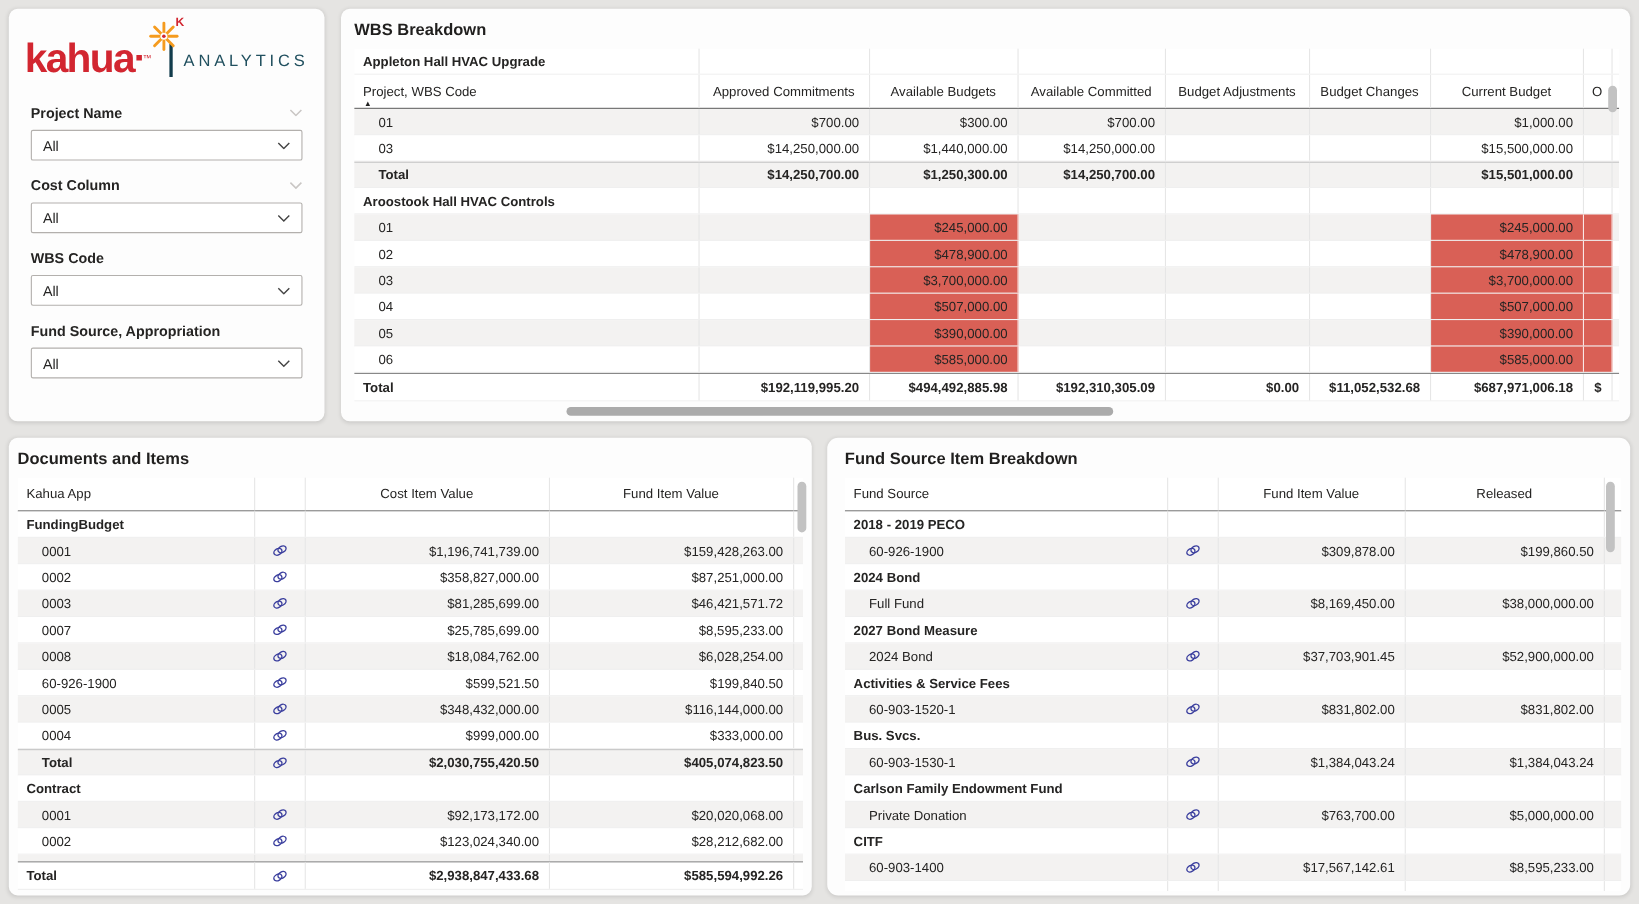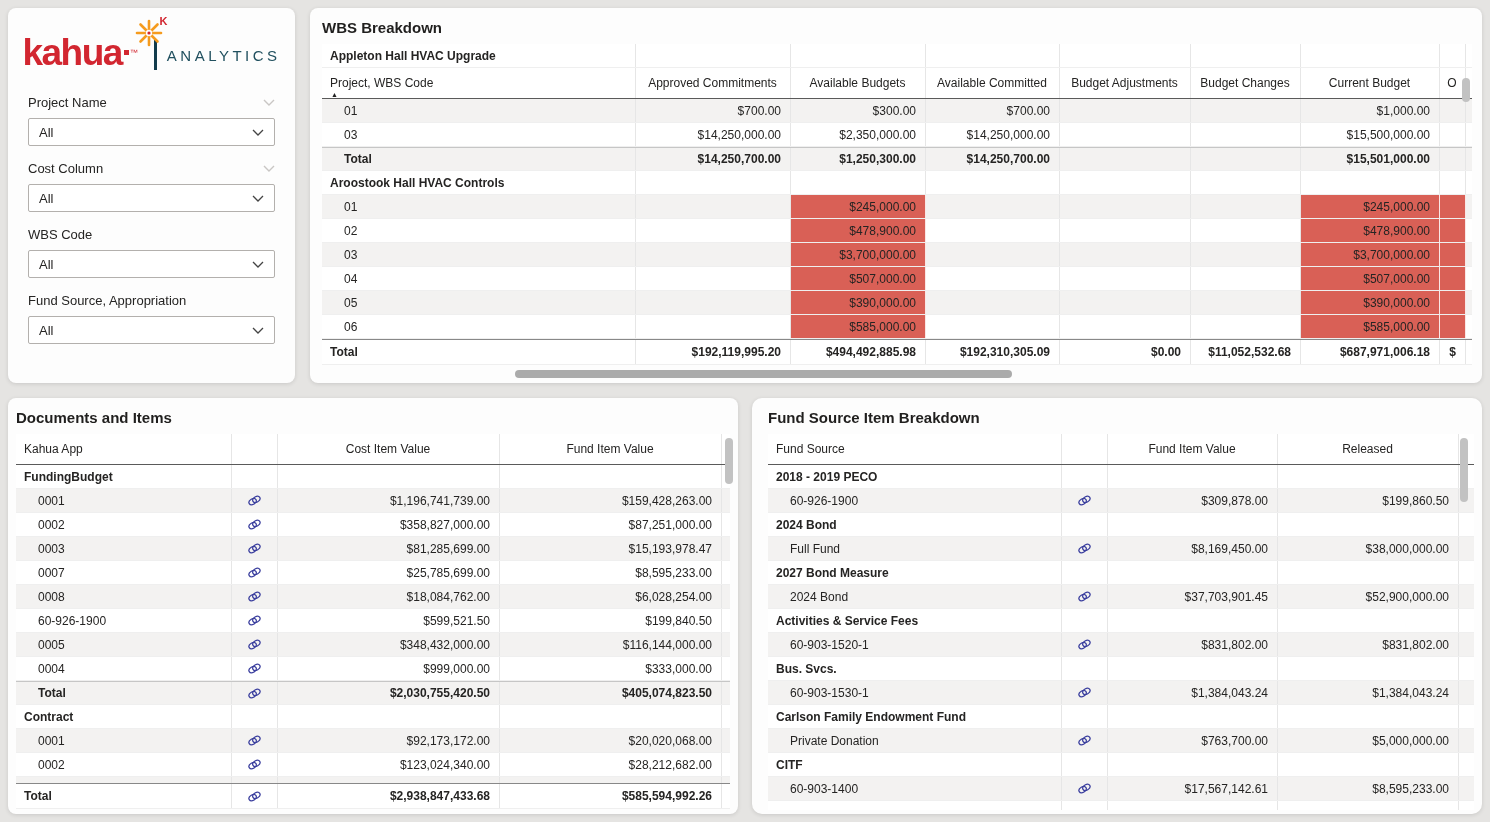--- a/index.html
+++ b/index.html
@@ -28,21 +28,21 @@
   .kahua { font-size:37px; font-weight:700; color:#d22630; letter-spacing:-1.5px; line-height:1; }
   .kahua-dot { width:5px; height:5px; background:#d22630; display:inline-block; margin-left:2px; }
   .kahua-tm { font-size:8px; color:#d22630; vertical-align:-8px; margin-left:1px; }
   .starburst { position:absolute; left:112px; top:-16px; width:30px; height:30px; }
   .star-k { position:absolute; right:-3px; top:-3px; font-size:11px; font-weight:700; color:#d22630; }
   .logo-sep { width:3px; height:30px; background:#123c4c; margin:4px 10px 0 16px; }
   .analytics { font-size:15px; letter-spacing:3.5px; color:#21505f; font-weight:500; margin-top:6px; }
 
   
   .filter-group { margin:0 20px 15px 20px; }
-  .filter-head { display:flex; justify-content:space-between; align-items:center; margin-bottom:8px; }
+  .filter-head { display:flex; justify-content:space-between; align-items:center; margin-bottom:8px;font-weight:bold; }
   .filter-label { font-size:13px; color:#252423; }
   .filter-collapse { line-height:0; }
   .dropdown {
     height:28px; background:#fff; border:1px solid #b3b0ad; border-radius:2px;
     display:flex; align-items:center; justify-content:space-between;
     padding:0 10px; font-size:13px; cursor:pointer;
   }
 
   
   .matrix { position:relative; overflow:hidden; font-size:12px; }
@@ -222,21 +222,21 @@
         <div class="mx-cell num" style="width: 135px;">$300.00</div>
         <div class="mx-cell num" style="width: 134px;">$700.00</div>
         <div class="mx-cell num" style="width: 131px;"></div>
         <div class="mx-cell num" style="width: 110px;"></div>
         <div class="mx-cell num" style="width: 139px;">$1,000.00</div>
         <div class="mx-cell num" style="width: 26px;"></div>
       </div>
       <div class="mx-row item">
         <div class="mx-cell lbl" style="width: 314px;">03</div>
         <div class="mx-cell num" style="width: 155px;">$14,250,000.00</div>
-        <div class="mx-cell num" style="width: 135px;">$2,350,000.00</div>
+        <div class="mx-cell num" style="width: 135px;">$1,440,000.00</div>
         <div class="mx-cell num" style="width: 134px;">$14,250,000.00</div>
         <div class="mx-cell num" style="width: 131px;"></div>
         <div class="mx-cell num" style="width: 110px;"></div>
         <div class="mx-cell num" style="width: 139px;">$15,500,000.00</div>
         <div class="mx-cell num" style="width: 26px;"></div>
       </div>
       <div class="mx-row sub stripe">
         <div class="mx-cell lbl" style="width: 314px;">Total</div>
         <div class="mx-cell num" style="width: 155px;">$14,250,700.00</div>
         <div class="mx-cell num" style="width: 135px;">$1,250,300.00</div>
@@ -386,21 +386,21 @@
         <div class="mx-cell lbl" style="width: 216px;">0003</div>
         <div class="mx-cell ico" style="width: 46px;">
           <svg width="15" height="13" viewBox="0 0 20 16">
             <g fill="none" stroke="#3b3f9e" stroke-width="1.7">
               <ellipse cx="7.5" cy="9.5" rx="5.2" ry="3.7" transform="rotate(-30 7.5 9.5)"></ellipse>
               <ellipse cx="12.5" cy="6.5" rx="5.2" ry="3.7" transform="rotate(-30 12.5 6.5)"></ellipse>
             </g>
           </svg>
         </div>
         <div class="mx-cell num" style="width: 222px;">$81,285,699.00</div>
-        <div class="mx-cell num" style="width: 222px;">$15,193,978.47</div>
+        <div class="mx-cell num" style="width: 222px;">$46,421,571.72</div>
       </div>
       <div class="mx-row item">
         <div class="mx-cell lbl" style="width: 216px;">0007</div>
         <div class="mx-cell ico" style="width: 46px;">
           <svg width="15" height="13" viewBox="0 0 20 16">
             <g fill="none" stroke="#3b3f9e" stroke-width="1.7">
               <ellipse cx="7.5" cy="9.5" rx="5.2" ry="3.7" transform="rotate(-30 7.5 9.5)"></ellipse>
               <ellipse cx="12.5" cy="6.5" rx="5.2" ry="3.7" transform="rotate(-30 12.5 6.5)"></ellipse>
             </g>
           </svg>

